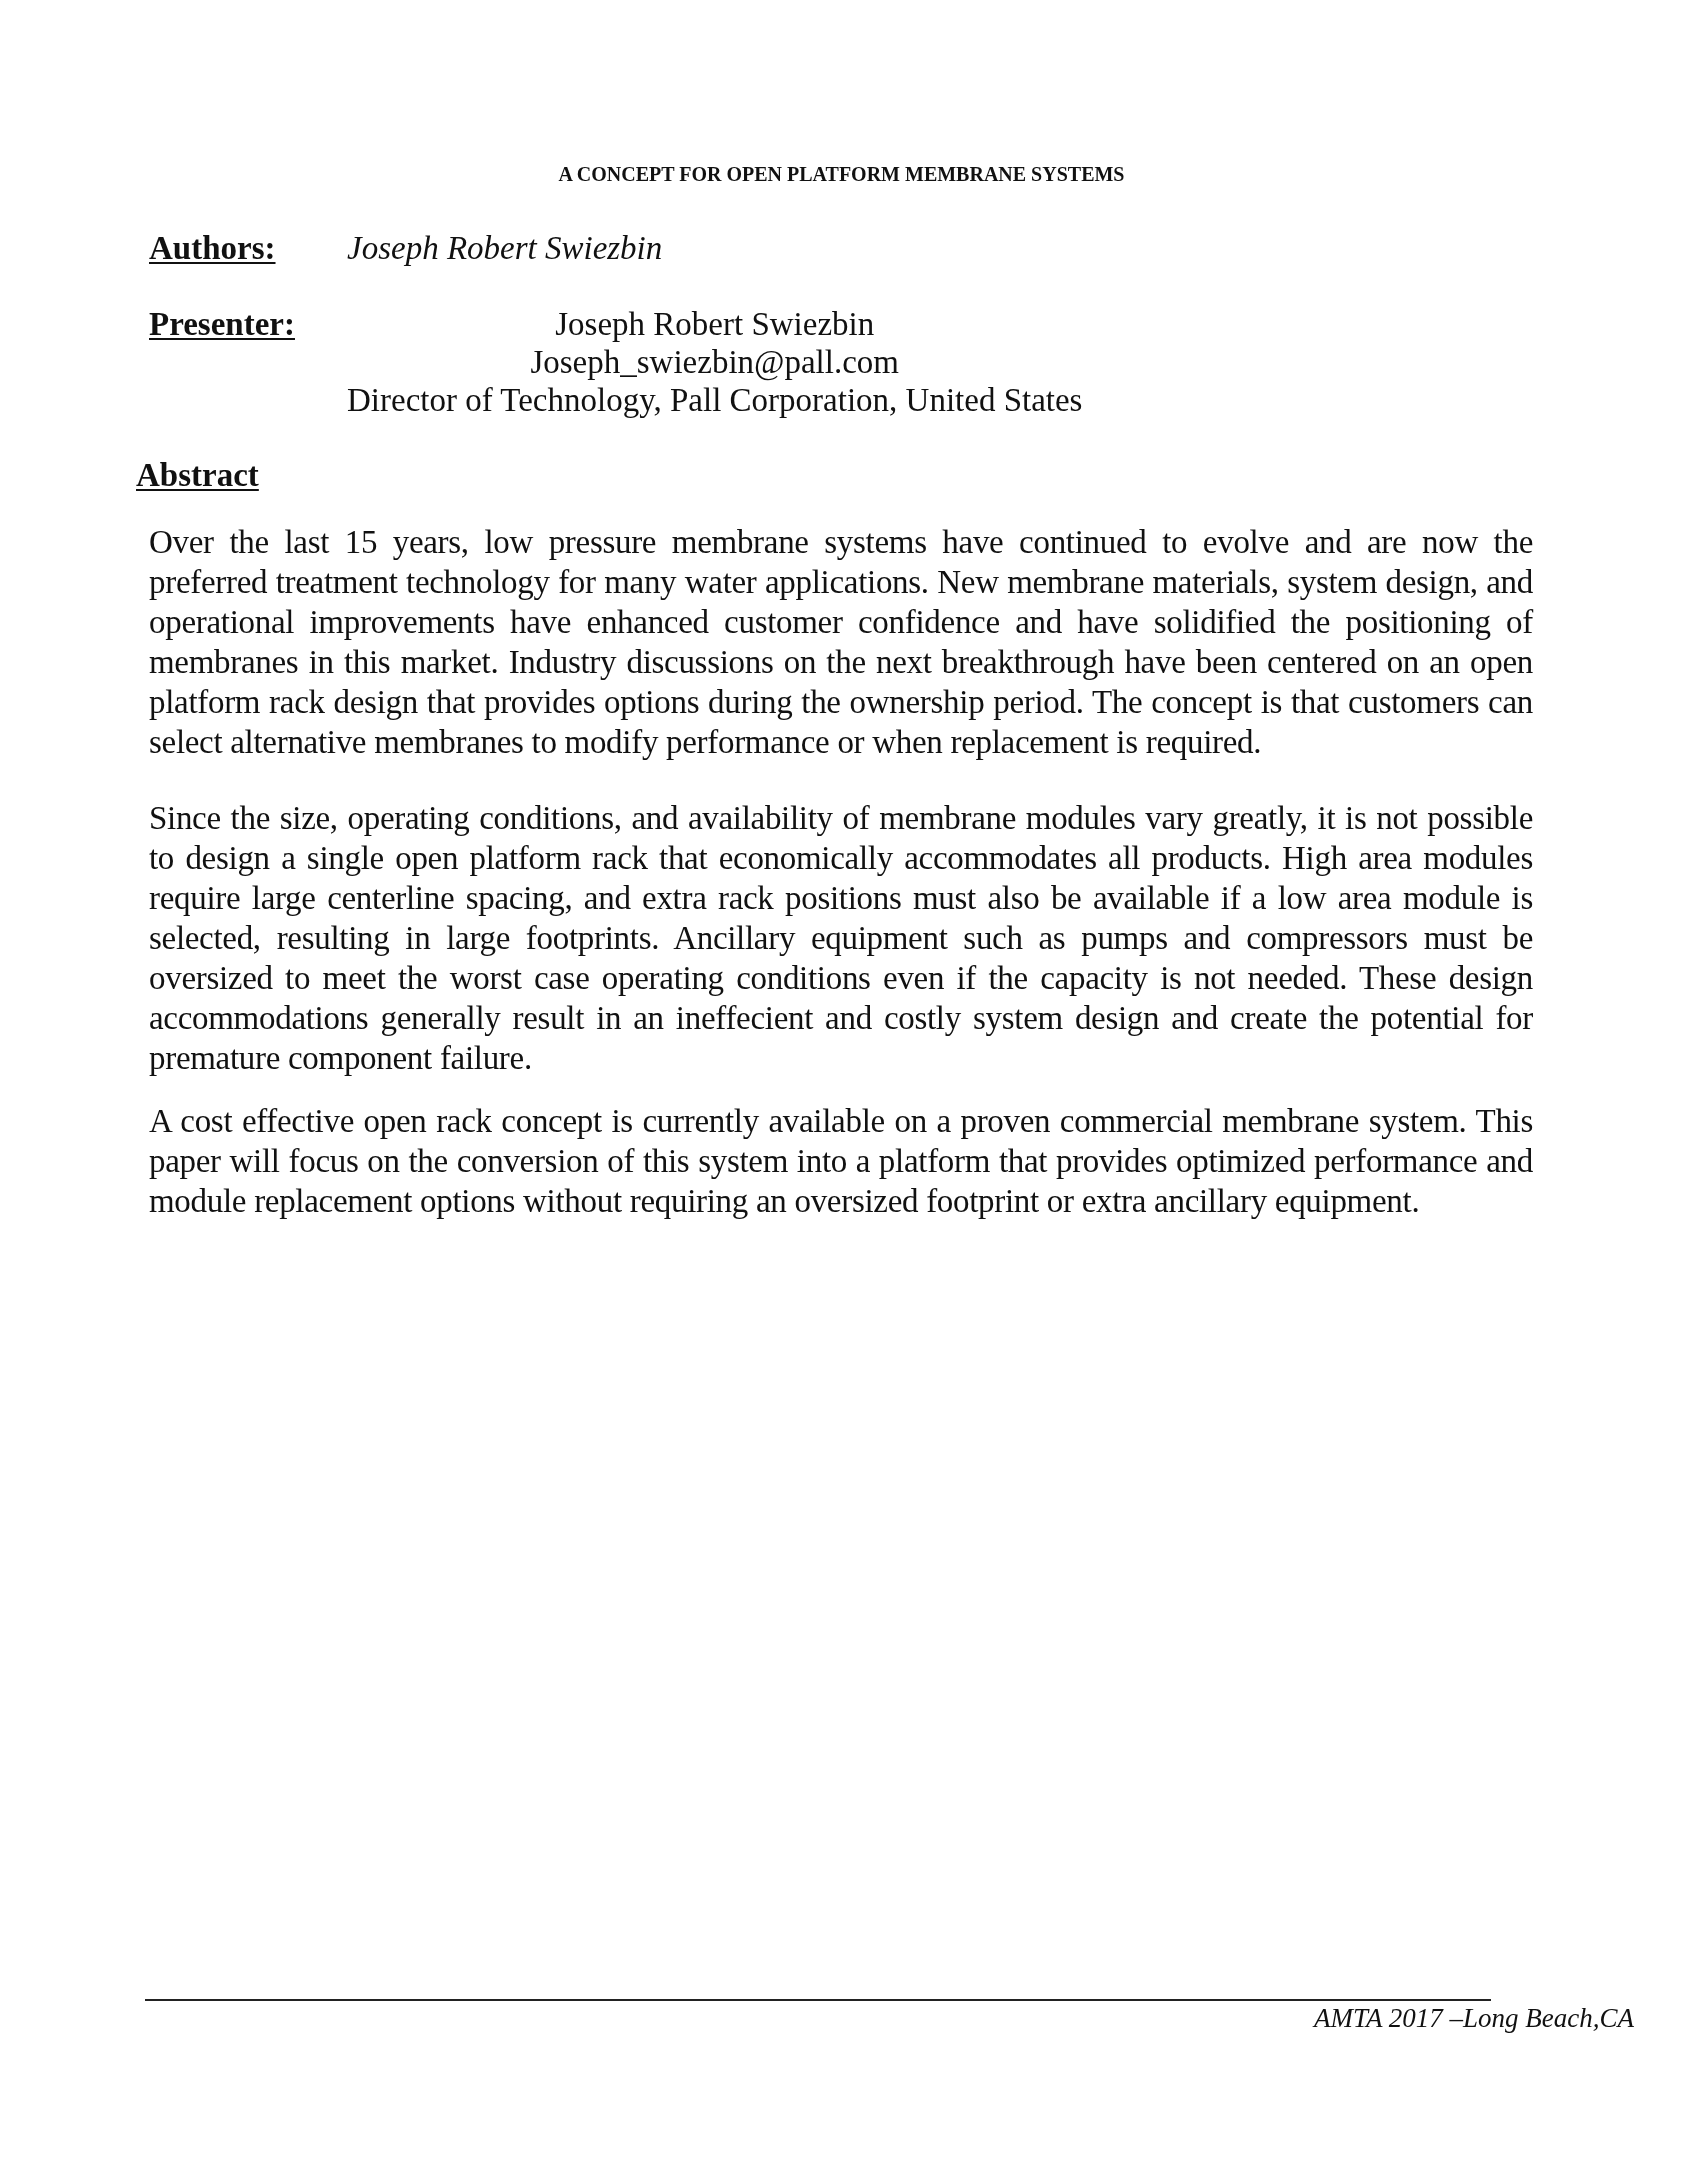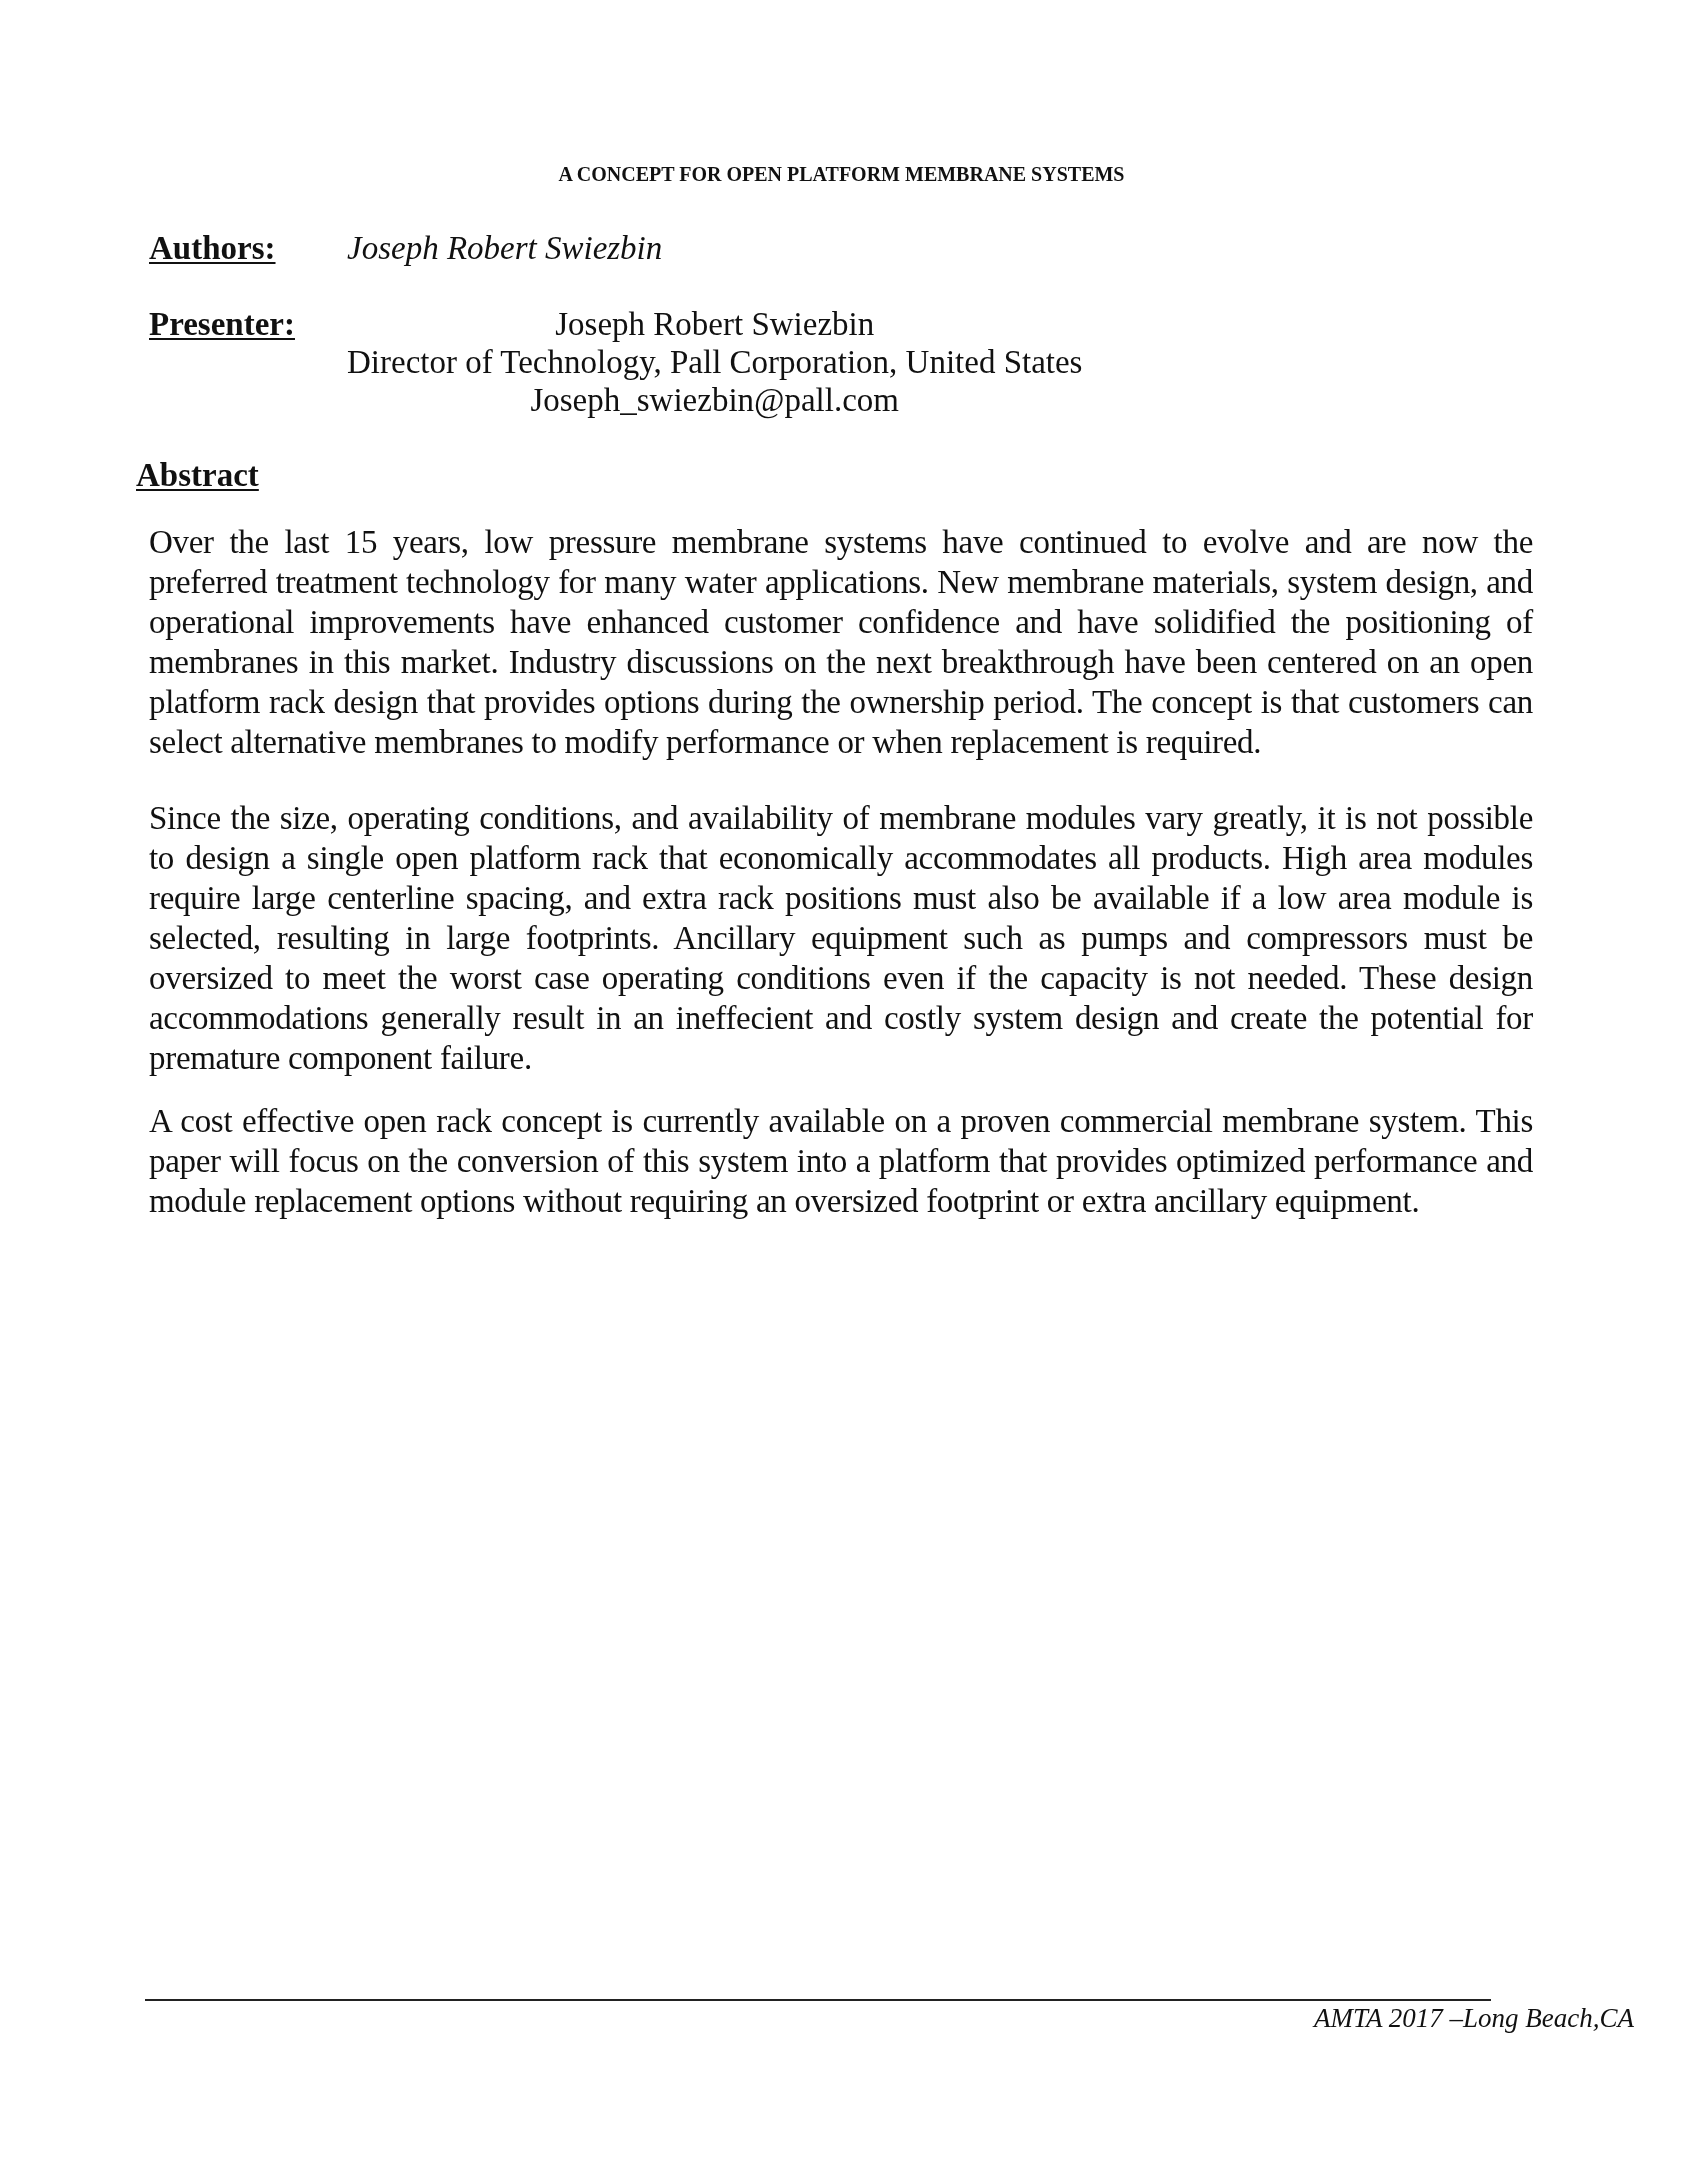--- a/index.html
+++ b/index.html
@@ -45,22 +45,22 @@
 
 <div class="row authors">
   <span class="label">Authors:</span>
   <span class="value">Joseph Robert Swiezbin</span>
 </div>
 
 <div class="row presenter">
   <span class="label">Presenter:</span>
   <div class="value">
     <div>Joseph Robert Swiezbin</div>
+    <div>Joseph_swiezbin@pall.com</div>
     <div>Director of Technology, Pall Corporation, United States</div>
-    <div>Joseph_swiezbin@pall.com</div>
   </div>
 </div>
 
 <div class="abstract-heading">Abstract</div>
 
 <p class="para p1">Over the last 15 years, low pressure membrane systems have continued to evolve and are now the preferred treatment technology for many water applications.  New membrane materials, system design, and operational improvements have enhanced customer confidence and have solidified the positioning of membranes in this market.  Industry discussions on the next breakthrough have been centered on an open platform rack design that provides options during the ownership period.  The concept is that customers can select alternative membranes to modify performance or when replacement is required.</p>
 <p class="para p2">Since the size, operating conditions, and availability of membrane modules vary greatly, it is not possible to design a single open platform rack that economically accommodates all products.  High area modules require large centerline spacing,  and extra rack positions must also be available if a low area module is selected, resulting in large footprints. Ancillary equipment such as pumps and compressors must be oversized to meet the worst case operating conditions even if the capacity is not needed.  These design accommodations generally result in an ineffecient and costly system design and create the potential for premature component failure.</p>
 <p class="para p3">A cost effective open rack concept is currently available on a proven commercial membrane system. This paper will focus on the conversion of this system into a platform that provides optimized performance and module replacement options without requiring an oversized footprint or extra ancillary equipment.</p>
 
 <div class="footer-rule"></div>

